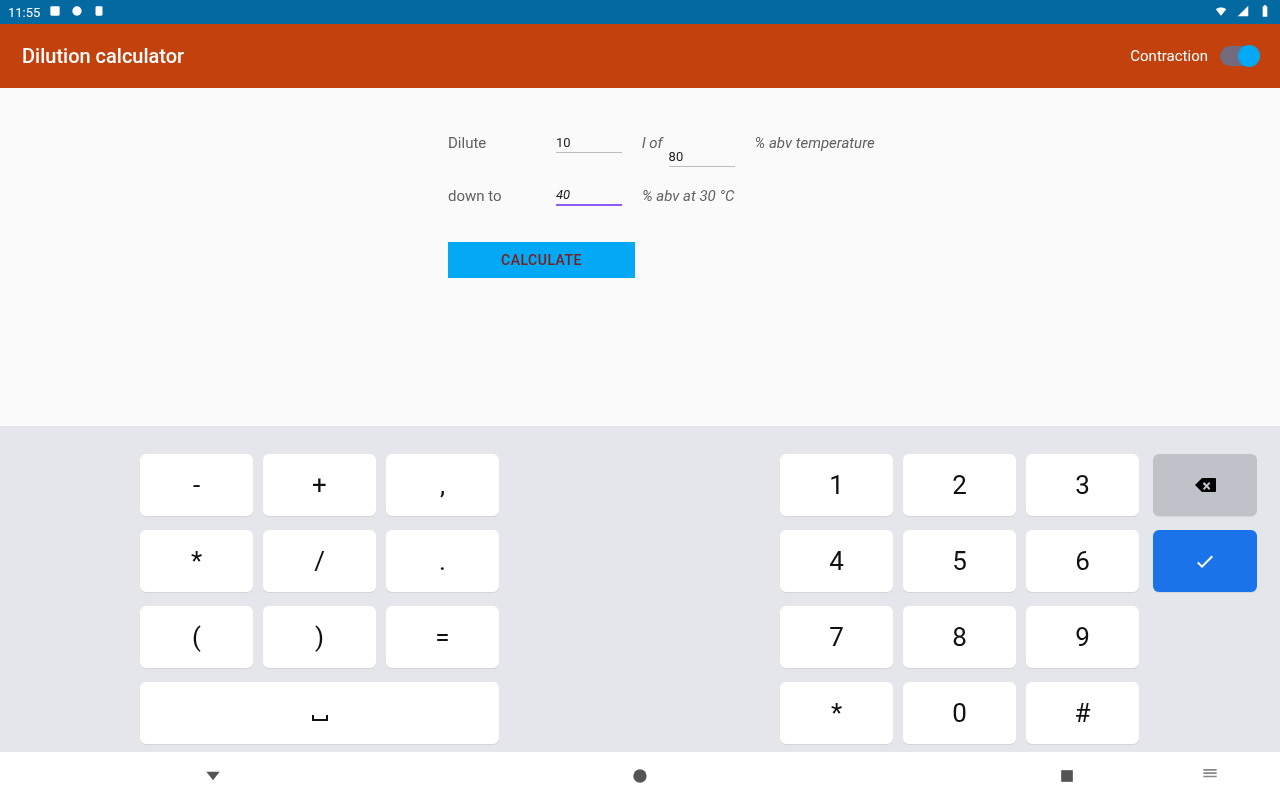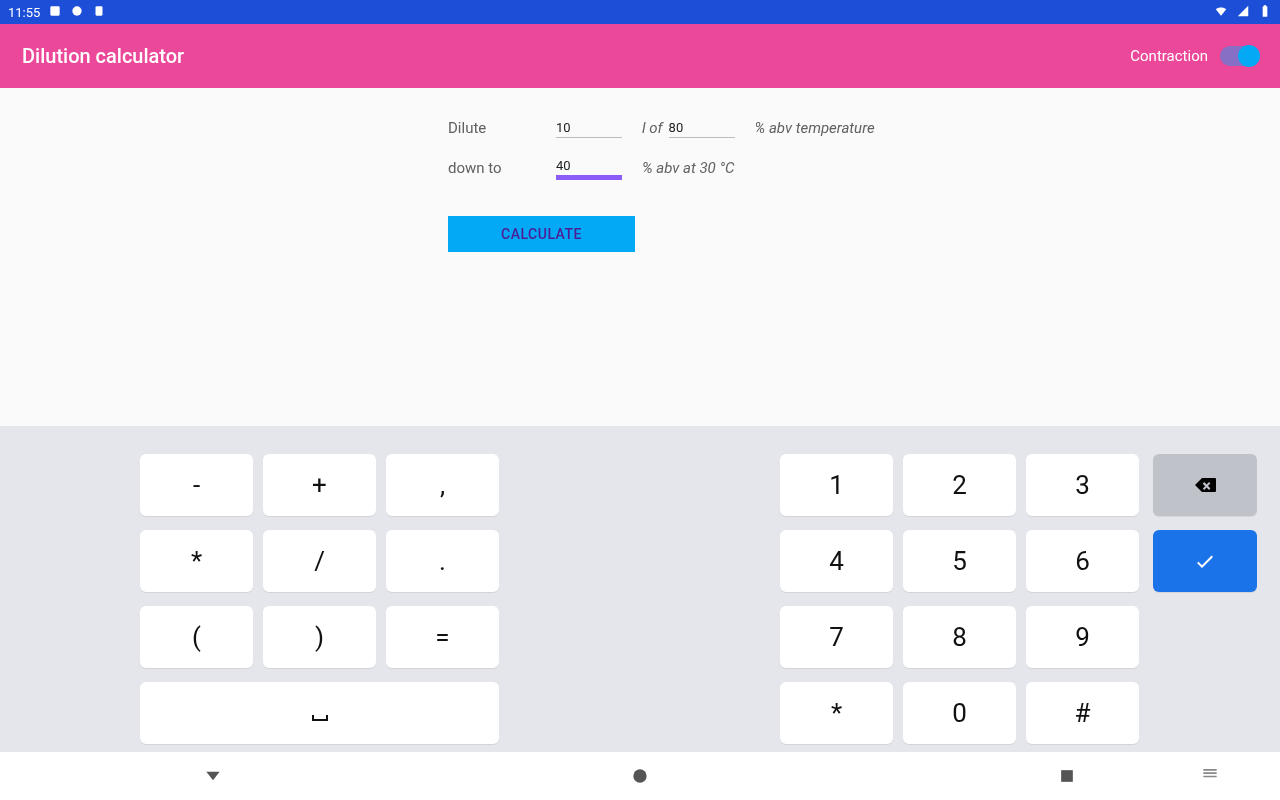--- a/index.html
+++ b/index.html
@@ -1,27 +1,27 @@
 <!DOCTYPE html>
 <html><head>
 <meta charset="utf-8">
 <style>
 * { margin:0; padding:0; box-sizing:border-box; font-family: Roboto, Arial, sans-serif; }
 html,body { width:1280px; height:800px; overflow:hidden; background:#fafafa; }
 
 .statusbar {
-  height:24px; background:#1d4ed8; color:#fff; display:flex;
+  height:24px; background:#0369a1; color:#fff; display:flex;
   align-items:center; justify-content:space-between; padding:0 8px;
   font-size:13px;
 }
 .statusbar .left, .statusbar .right { display:flex; align-items:center; gap:8px; }
 .statusbar .icon { width:14px; height:14px; display:inline-block; }
 
 .appbar {
-  height:64px; background:#ec4899; color:#fff; display:flex;
+  height:64px; background:#c2410c; color:#fff; display:flex;
   align-items:center; justify-content:space-between; padding:0 22px;
   font-size:20px;
 }
 .appbar .title { font-weight:500; }
 .appbar .toggle-wrap { display:flex; align-items:center; gap:12px; font-size:15px; }
 .switch {
   width:38px; height:20px; background:rgba(33,150,243,.5); border-radius:20px;
   position:relative; cursor:pointer;
 }
 .switch .knob {
@@ -36,24 +36,24 @@
 .form {
   width:480px; margin:0 auto 0 448px;
 }
 .row { display:flex; align-items:center; margin-bottom:18px; }
 .row .lbl { width:108px; }
 .row .after { margin-left:20px;font-style:italic; }
 .uinput {
   width:66px; border:none; border-bottom:1px solid #bdbdbd;
   font-size:13px; padding:2px 0; background:transparent; color:#212121;
 }
-.uinput.focused { border-bottom:5px solid #8b5cf6; }
+.uinput.focused { border-bottom:2px solid #8b5cf6;font-style:italic; }
 .buttons { display:flex; gap:10px; margin-top:36px; }
 .btn {
-  flex:0 0 187px; height:36px; background:#03a9f4; color:#4c1d95;
+  flex:0 0 187px; height:36px; background:#03a9f4; color:#7f1d1d;
   border:none; font-size:14px; font-weight:500; letter-spacing:.5px;
   cursor:pointer;
 }
 
 .keyboard {
   position:absolute; left:0; bottom:48px; width:1280px; height:326px;
   background:#e4e6eb; padding:14px 0 10px 0;
 }
 .kb-inner { position:relative; width:100%; height:100%; }
 .key {
@@ -126,21 +126,21 @@
       </div>
   </div>
 </div>
 
 <div class="content">
   <div class="form">
     <div class="row">
       <span class="lbl">Dilute</span>
       <input class="uinput" value="10" style="">
       <span class="after">l of</span>
-      <input class="uinput" style="margin-left: 6px;" value="80">
+      <input class="uinput" style="margin-left: 6px; margin-top: 29px;" value="80">
       <span class="after">% abv temperature</span>
     </div>
     <div class="row">
       <span class="lbl">down to</span>
       <input class="uinput focused" value="40" style="">
       <span class="after">% abv at 30 °C</span>
     </div>
     <div class="buttons">
       <button class="btn">CALCULATE</button>
     </div>

